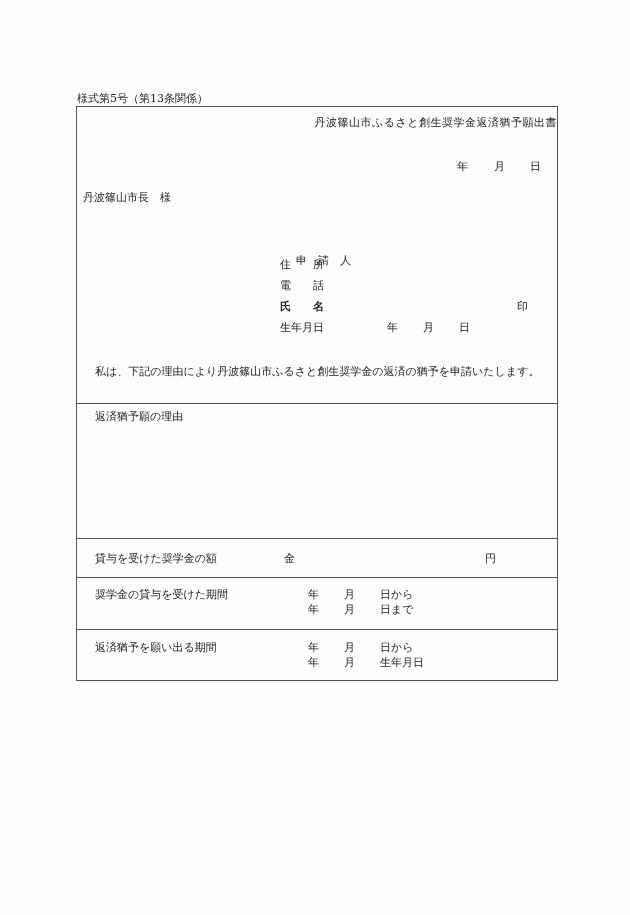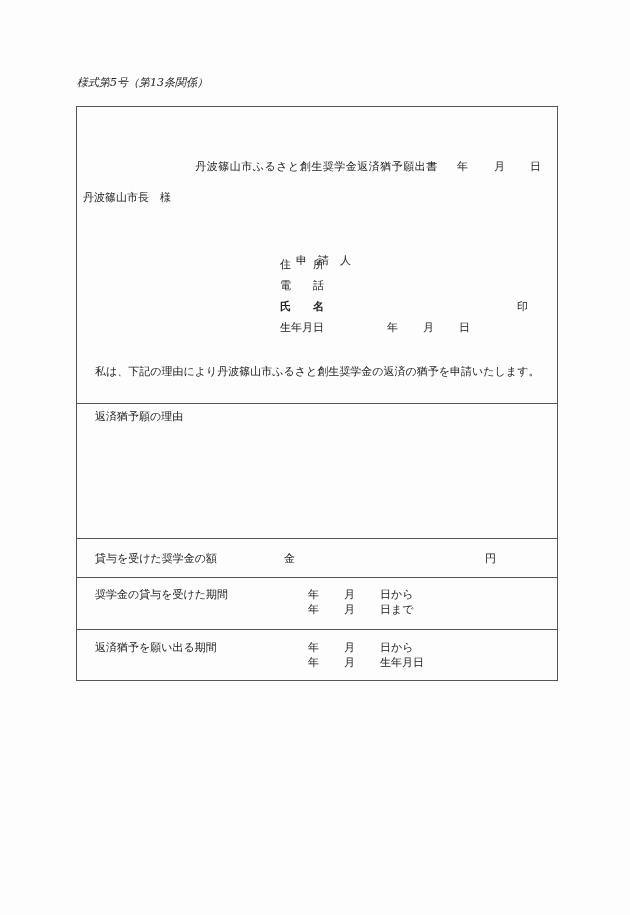--- a/index.html
+++ b/index.html
@@ -2,27 +2,27 @@
 <html><head>
   <meta charset="utf-8">
   <style>
     html, body { margin: 0; padding: 0; }
     body {
       width: 630px; height: 915px; background: #fdfdfd; position: relative;
       font-family: "DejaVu Serif", "Liberation Serif", serif;
       color: #222; font-size: 11px; overflow: hidden;
     }
     .abs { position: absolute; white-space: nowrap; line-height: 14px; }
-    .form-no { left: 77px; top: 76px; font-style: italic; }
+    .form-no { left: 77px; top: 92px; }
     .box {
       position: absolute; left: 76px; top: 106px; width: 480px; height: 573px;
       border: 1px solid #555; box-sizing: content-box;
     }
     .hline { position: absolute; left: 76px; width: 481px; height: 0; border-top: 1px solid #555; }
-    .title { left: 76px; width: 481px; top: 116px; text-align: center; letter-spacing: 0.5px; margin-top: 44px; }
+    .title { left: 76px; width: 481px; top: 116px; text-align: right; letter-spacing: 0.5px; }
     .date-y { left: 457px; top: 160px; }
     .date-m { left: 494px; top: 160px; }
     .date-d { left: 530px; top: 160px; }
     .addressee { left: 83px; top: 191px; font-family: Liberation Mono, monospace; }
     .appl-head { left: 268px; top: 254px; letter-spacing: 0; margin-left: 28px; }
     .lbl { left: 280px; }
     .lbl-jusho { top: 258px; text-align: center; }
     .lbl-denwa { top: 279px; }
     .lbl-shimei { top: 300px; font-weight: bold; }
     .lbl-seal { left: 517px; top: 300px; }

